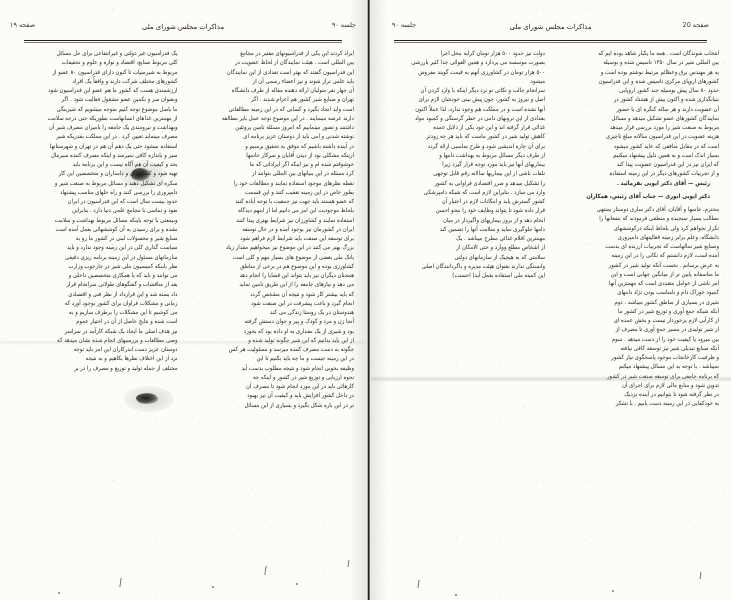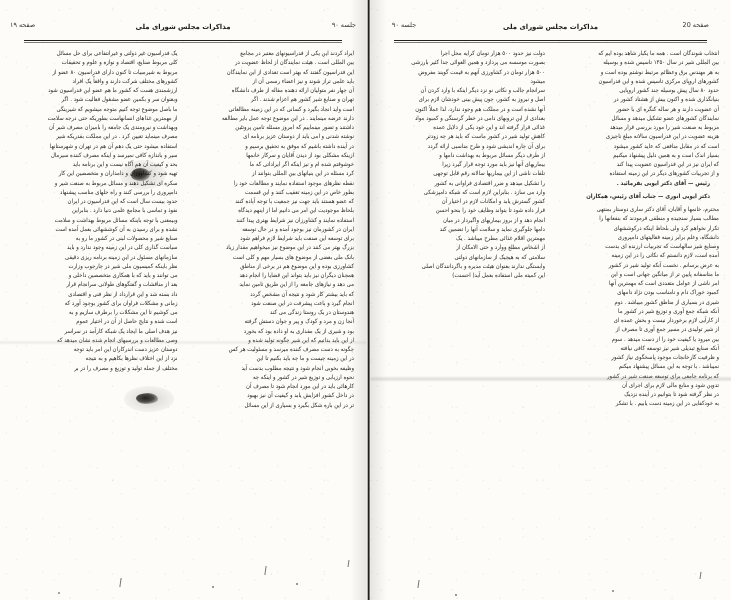--- a/index.html
+++ b/index.html
@@ -66,21 +66,21 @@
     font-size: 6.4px;
     letter-spacing: .2px;
     white-space: nowrap;
     line-height: 1.1;
     opacity: .92;
     transform: scaleY(1.05);
     text-align: right;
   }
   .rh-center {
     font-size: 6.9px;
-    font-weight: 700;
+    font-weight: 400;
     position: absolute;
     left: 0; right: 0;
     text-align: center;
     top: 1px;
     letter-spacing: .1px;
   }
   .rh-page   { padding-right: 12px; }
   .rh-session{ padding-left: 12px; }
 
   .head-rule {

